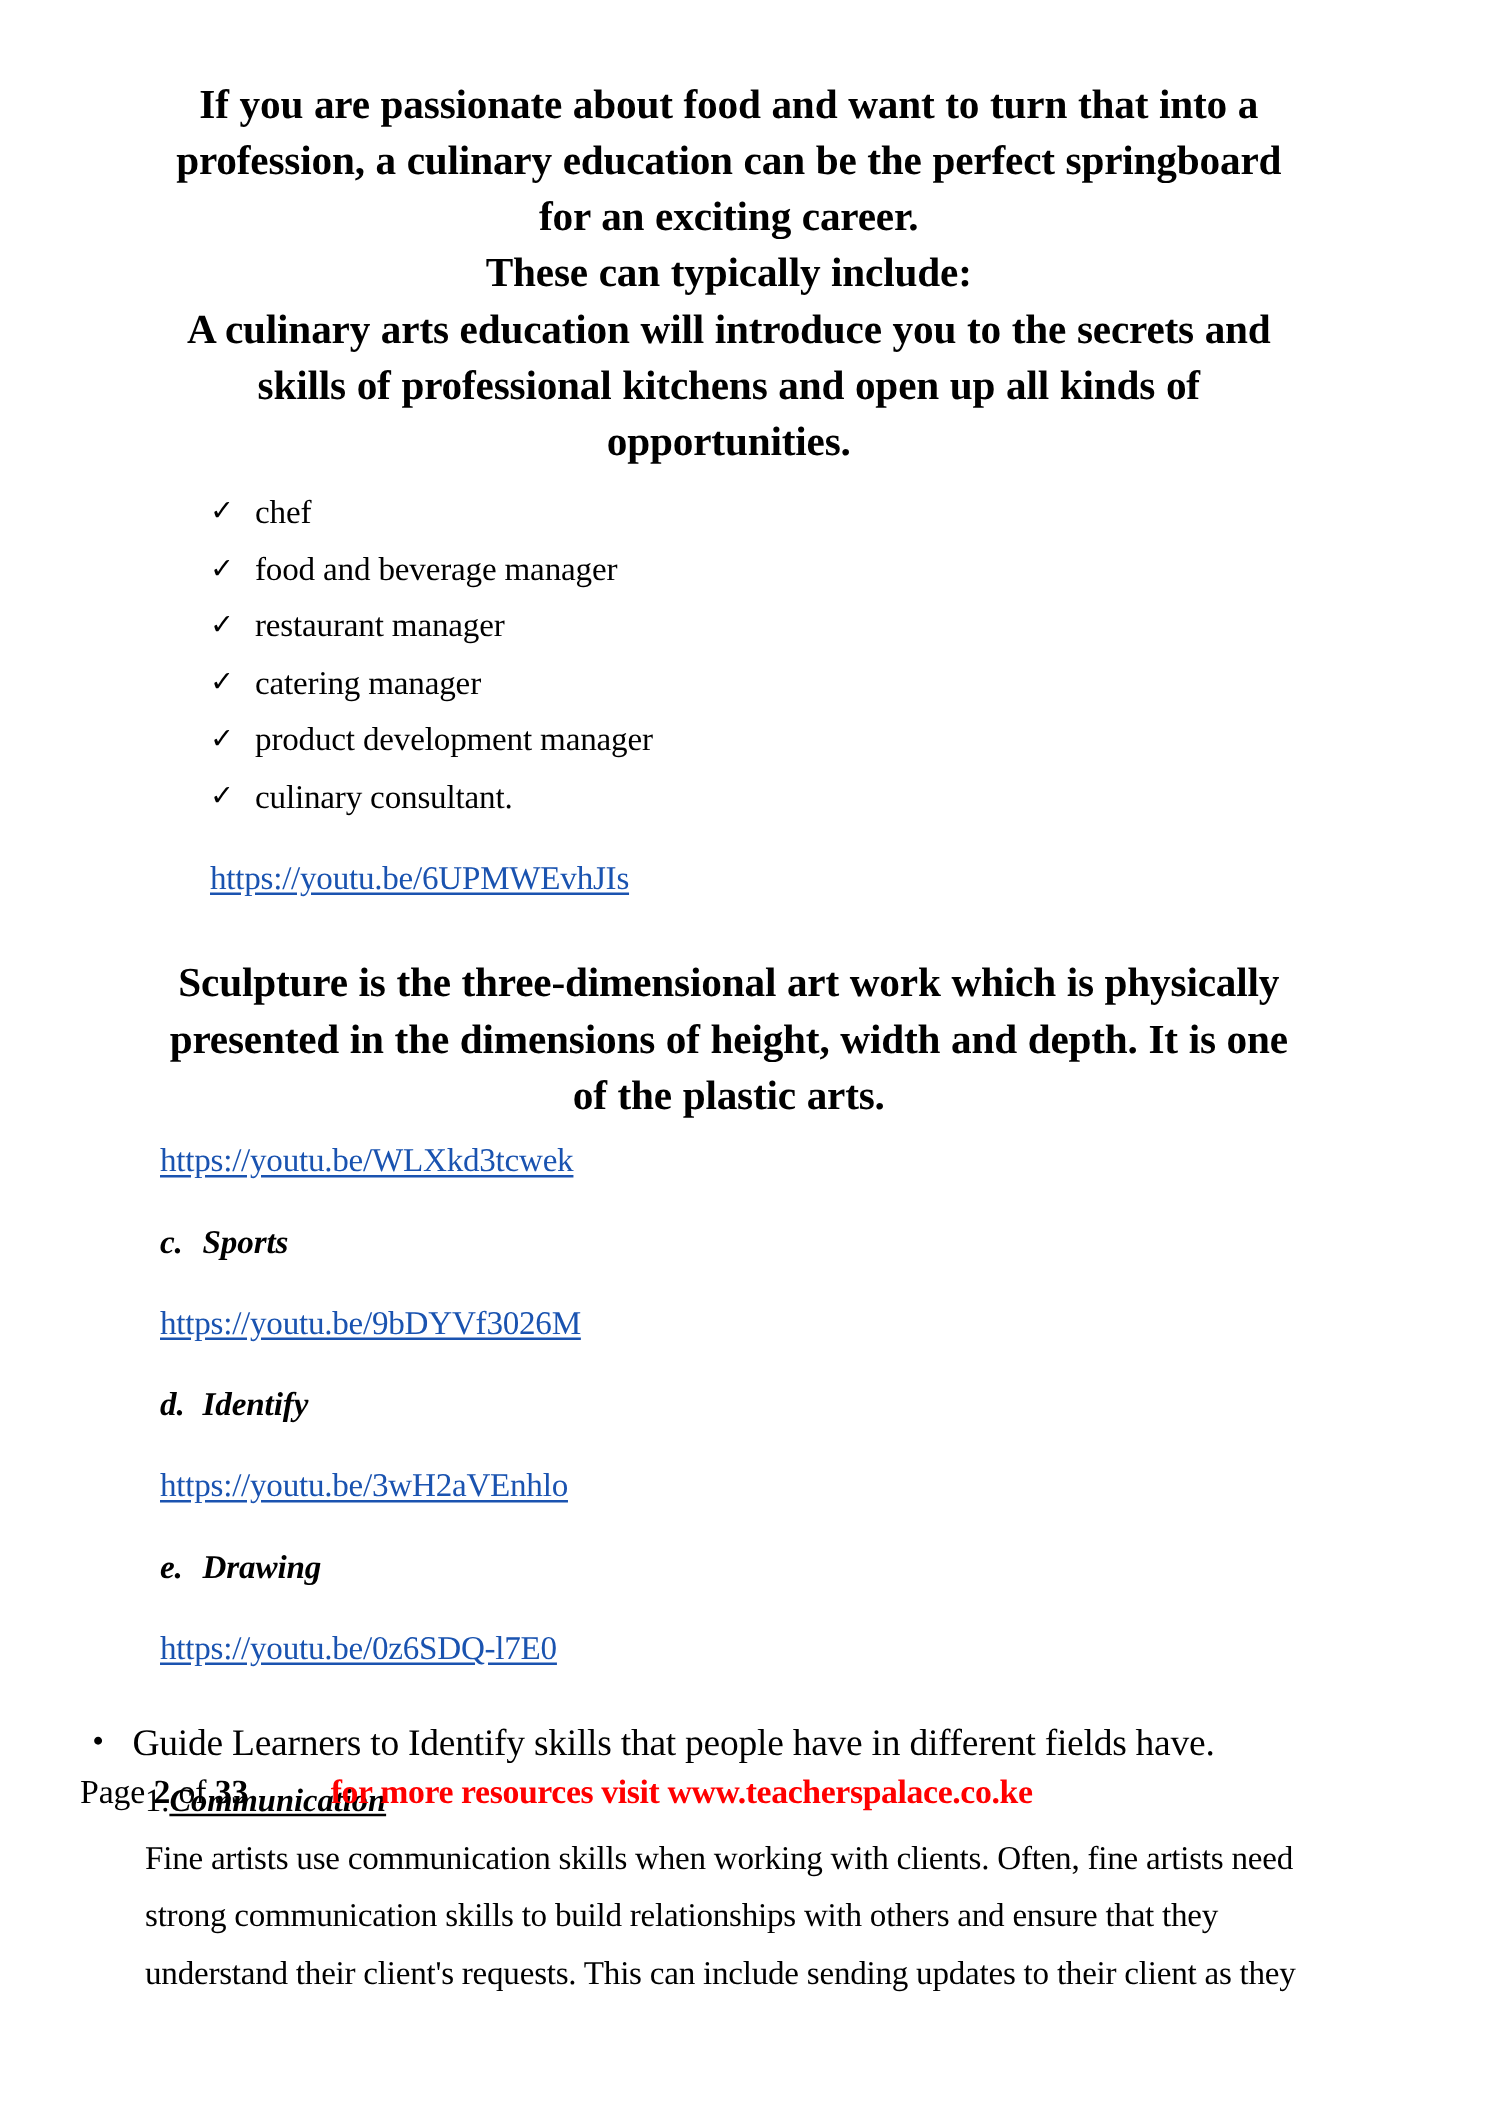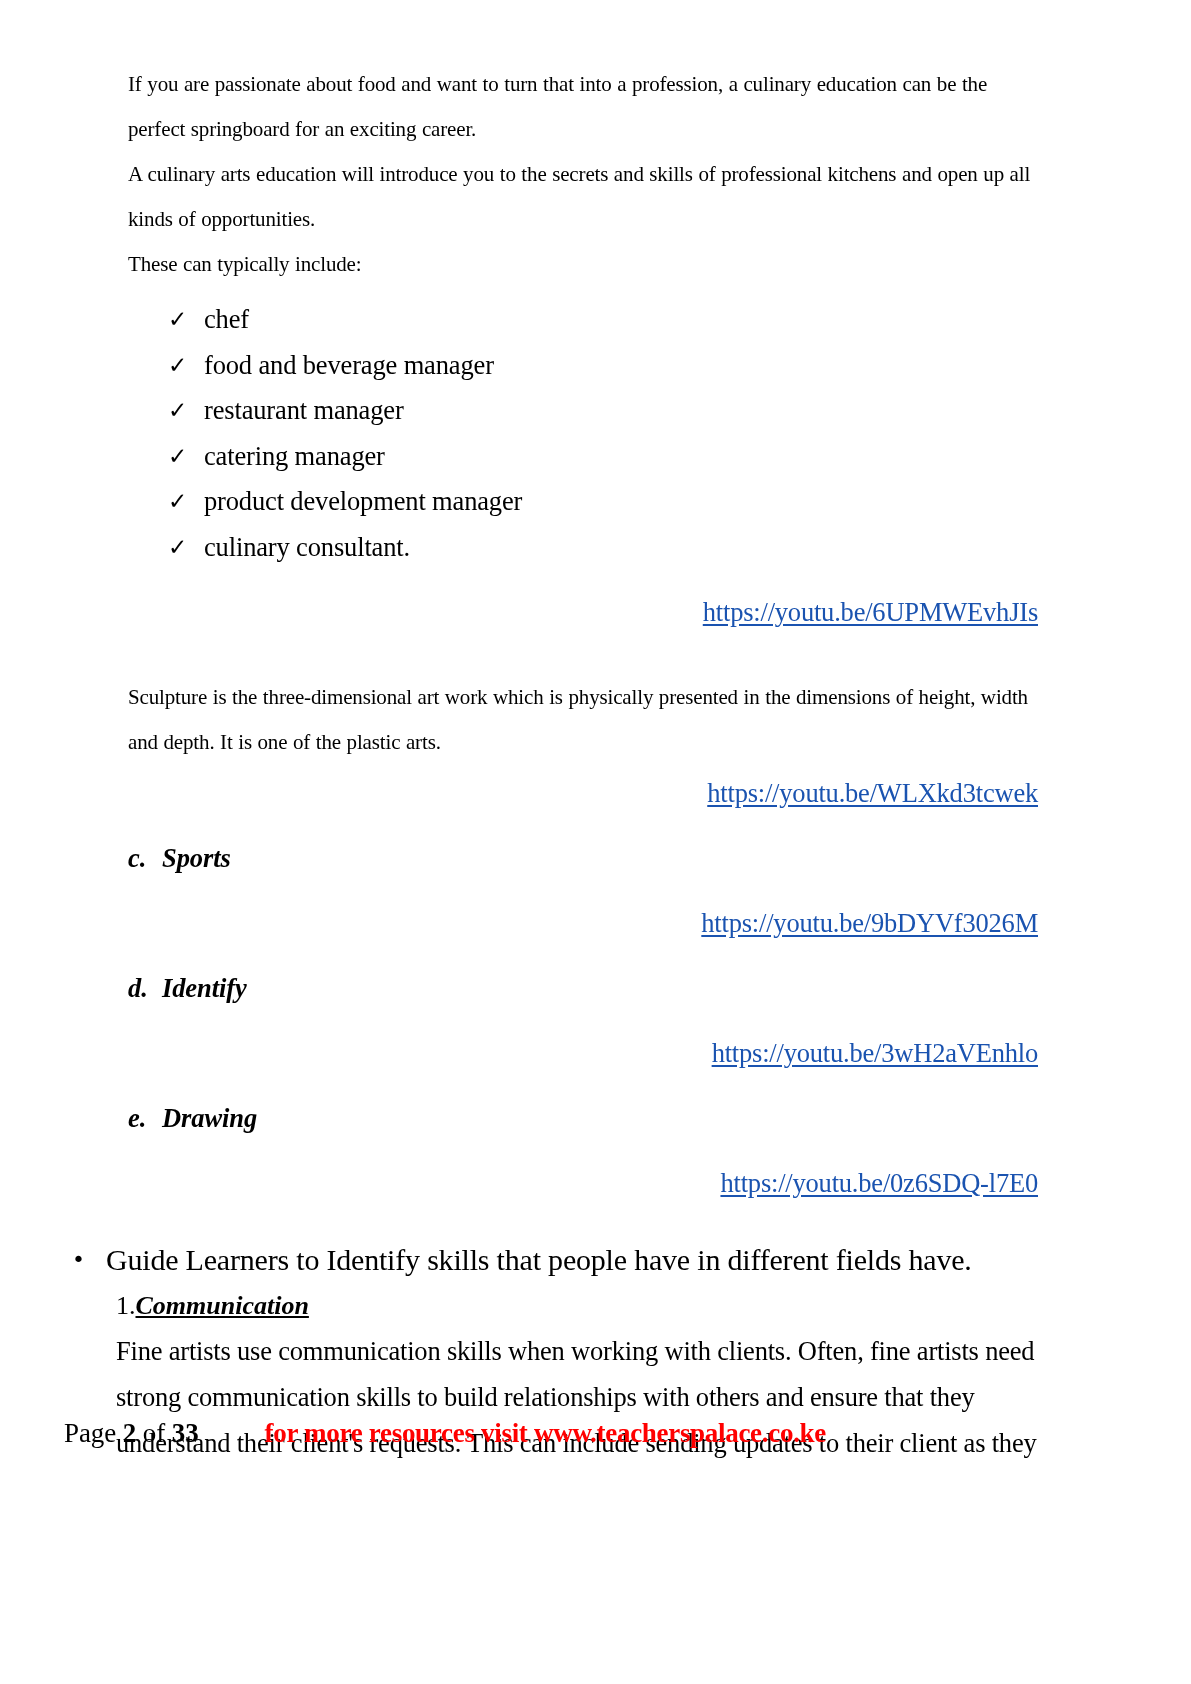--- a/index.html
+++ b/index.html
@@ -25,25 +25,26 @@
     padding: 0;
   }
   .content {
     position: absolute;
     left: 128px;
     top: 62px;
     width: 910px;
   }
   p.body-text {
     margin: 0;
-    font-size: 21px;
+    font-size: 33px;
     line-height: 45px;
-    text-align: left;
+    text-align: center;
     letter-spacing: -0.15px;
     word-spacing: 0.5px;
+    font-weight: bold;
   }
   .block-gap-sm { height: 6px; }
   .block-gap-md { height: 20px; }
   .block-gap-lg { height: 30px; }
 
   ul.check-list {
     list-style: none;
     margin: 10px 0 0 0;
     padding: 0 0 0 40px;
   }
@@ -61,21 +62,20 @@
     font-size: 23px;
     font-family: "DejaVu Sans", sans-serif;
     line-height: 45.5px;
   }
 
   .link-line {
     margin: 0;
     padding-left: 40px;
     font-size: 26.5px;
     line-height: 45px;
-    text-align: right;
   }
   .link-line.flush { padding-left: 0; }
   a.doc-link {
     color: #1a53b0;
     text-decoration: underline;
     text-underline-offset: 3px;
     letter-spacing: -0.2px;
   }
 
   h3.sub-heading {
@@ -156,22 +156,22 @@
     white-space: nowrap;
   }
 </style>
 </head>
 <body>
 
 <div class="page">
   <div class="content">
 
     <p class="body-text">If you are passionate about food and want to turn that into a profession, a culinary education can be the perfect springboard for an exciting career.</p>
+    <p class="body-text">These can typically include:</p>
     <p class="body-text">A culinary arts education will introduce you to the secrets and skills of professional kitchens and open up all kinds of opportunities.</p>
-    <p class="body-text">These can typically include:</p>
 
     <ul class="check-list">
       <li>
         <span class="check-glyph">✓</span>
         <span>chef</span>
       </li>
       <li>
         <span class="check-glyph">✓</span>
         <span>food and beverage manager</span>
       </li>

